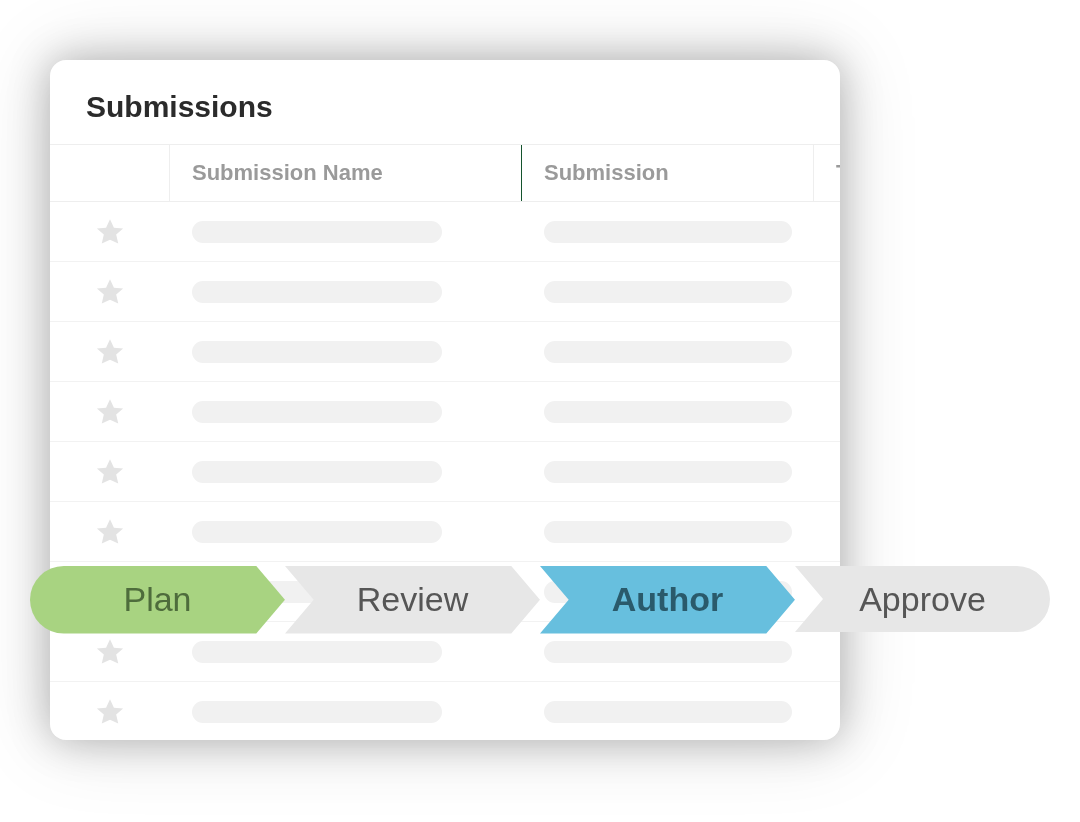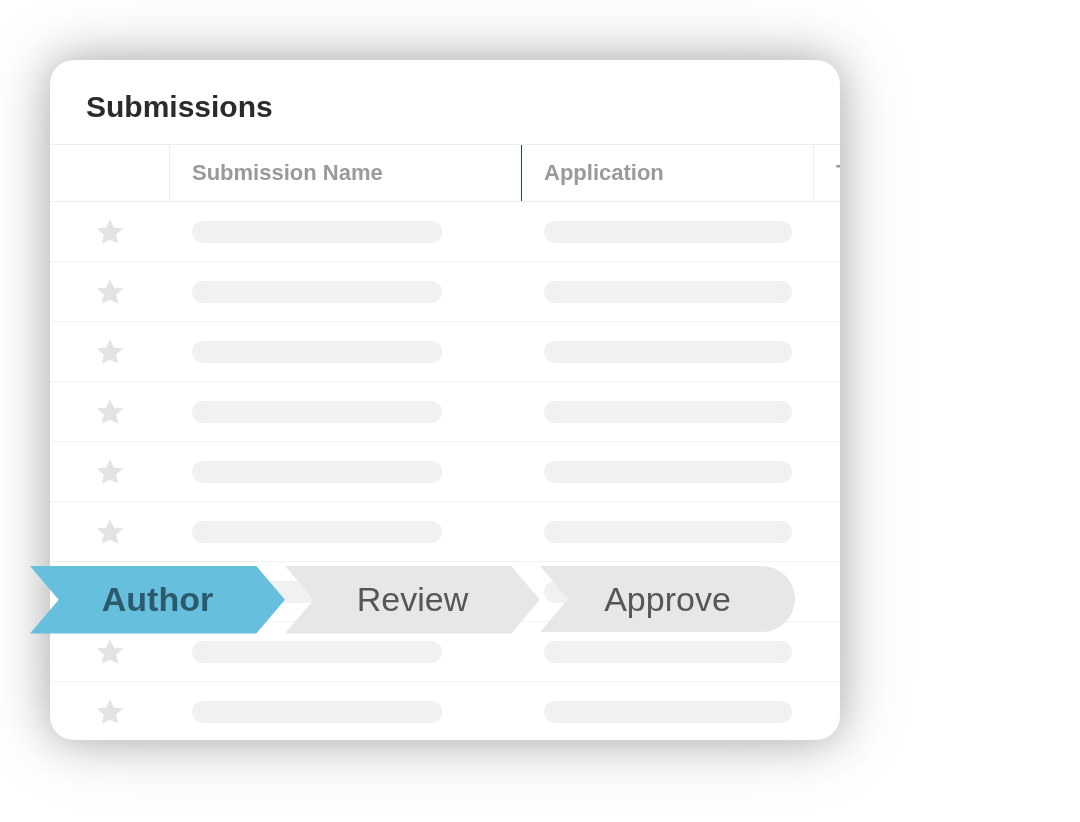--- a/index.html
+++ b/index.html
@@ -10,21 +10,21 @@
       background: #fff;
       position: relative;
     }
     .card {
       position: absolute;
       left: 50px;
       top: 60px;
       width: 790px;
       height: 680px;
       background: #fff;
-      border-radius: 24px;
+      border-radius: 16px;
       box-shadow: 0 0 40px rgba(0,0,0,0.25), 0 0 80px rgba(0,0,0,0.15);
       overflow: hidden;
     }
     .card-title {
       font-size: 30px;
       font-weight: 700;
       color: #2b2b2b;
       padding: 30px 36px 20px 36px;
     }
     .table-wrap {
@@ -108,21 +108,21 @@
 </head>
 <body>
 
 <div class="card">
   <div class="card-title">Submissions</div>
 
   <div class="table-wrap">
     <div class="table-header">
       <div class="col-star"></div>
       <div class="col-name">Submission Name</div>
-      <div class="col-app">Application</div>
+      <div class="col-app">Submission</div>
       <div class="col-type">Type</div>
     </div>
     <div class="table-body" id="table-body">
         <div class="row">
           <div class="star">
             <svg viewBox="0 0 24 24">
               <path d="M12 2.5l2.95 6.28 6.9.6-5.22 4.56 1.56 6.76L12 17.9 5.81 20.7l1.56-6.76L2.15 9.38l6.9-.6L12 2.5z"></path>
             </svg>
           </div>
           <div class="pill-name">
@@ -261,31 +261,37 @@
           </div>
           <div class="pill-type">
             <div class="pill"></div>
           </div>
         </div>
       </div>
   </div>
 </div>
 
 <div class="stepper" id="stepper">
+    <div class="step step-plan" style="width: 255px;">
+      <svg class="step-shape" viewBox="0 0 249 66" preserveAspectRatio="none">
+        <path d="M33 0 H 221 L 249 33 L 221 66 H 33 A 33 33 0 0 1 33 0 Z" fill="#a8d381"></path>
+      </svg>
+      <span class="step-label">Plan</span>
+    </div>
+    <div class="step step-review" style="width: 255px;">
+      <svg class="step-shape" viewBox="0 0 249 66" preserveAspectRatio="none">
+        <polygon points="0,0 221,0 249,33 221,66 0,66 28,33" fill="#e7e7e7"></polygon>
+      </svg>
+      <span class="step-label">Review</span>
+    </div>
     <div class="step step-author" style="width: 255px;">
       <svg class="step-shape" viewBox="0 0 249 66" preserveAspectRatio="none">
         <polygon points="0,0 221,0 249,33 221,66 0,66 28,33" fill="#67bfde"></polygon>
       </svg>
       <span class="step-label">Author</span>
     </div>
-    <div class="step step-review" style="width: 255px;">
-      <svg class="step-shape" viewBox="0 0 249 66" preserveAspectRatio="none">
-        <polygon points="0,0 221,0 249,33 221,66 0,66 28,33" fill="#e7e7e7"></polygon>
-      </svg>
-      <span class="step-label">Review</span>
-    </div>
     <div class="step step-approve" style="width: 255px; align-items: center;">
       <svg class="step-shape" viewBox="0 0 255 66" preserveAspectRatio="none">
         <path d="M0 0 H 222 A 33 33 0 0 1 222 66 H 0 L 28 33 Z" fill="#e7e7e7"></path>
       </svg>
       <span class="step-label">Approve</span>
     </div>
   </div>
 
 </body></html>

